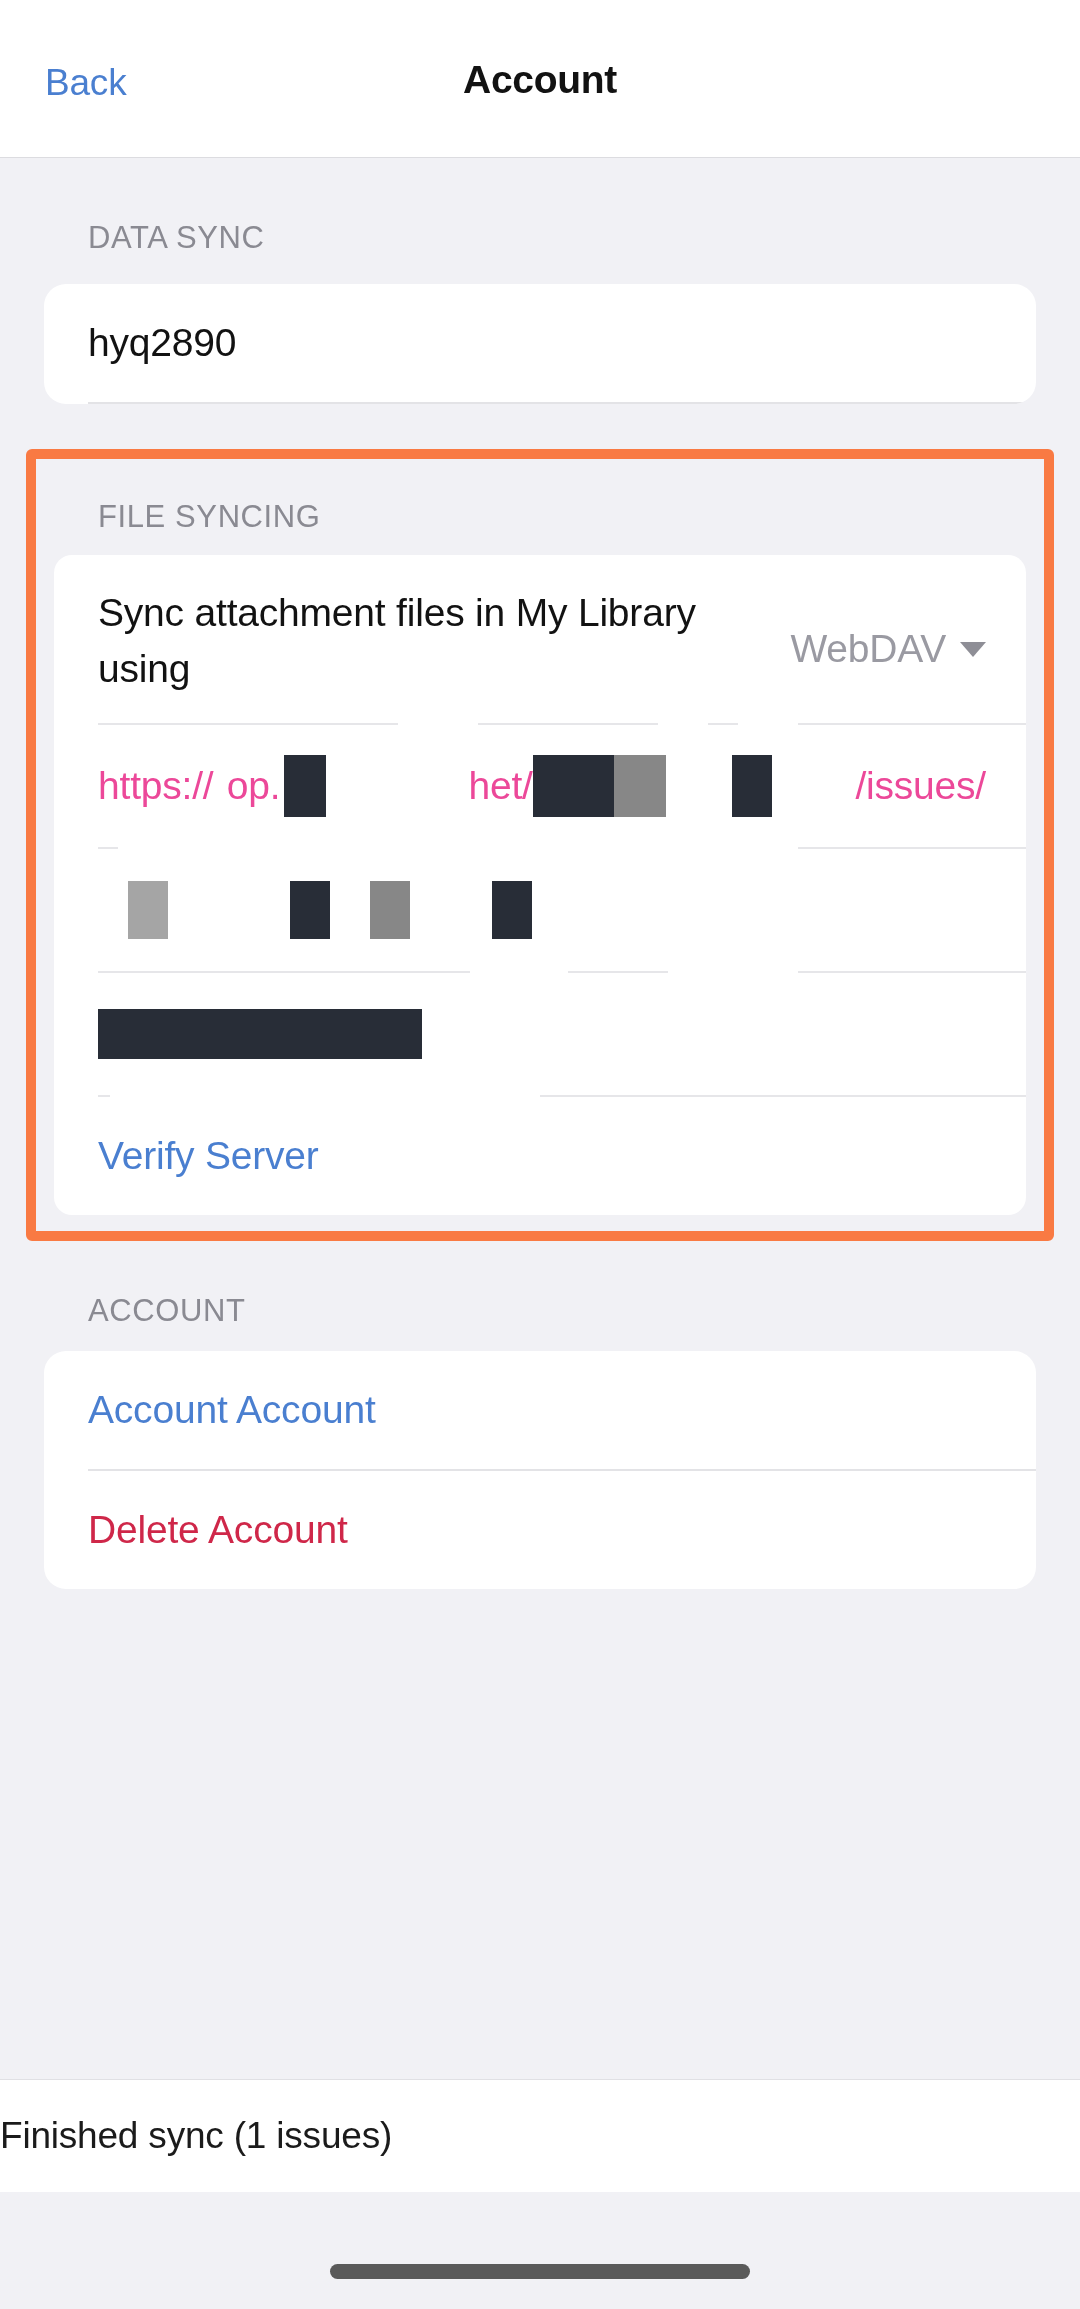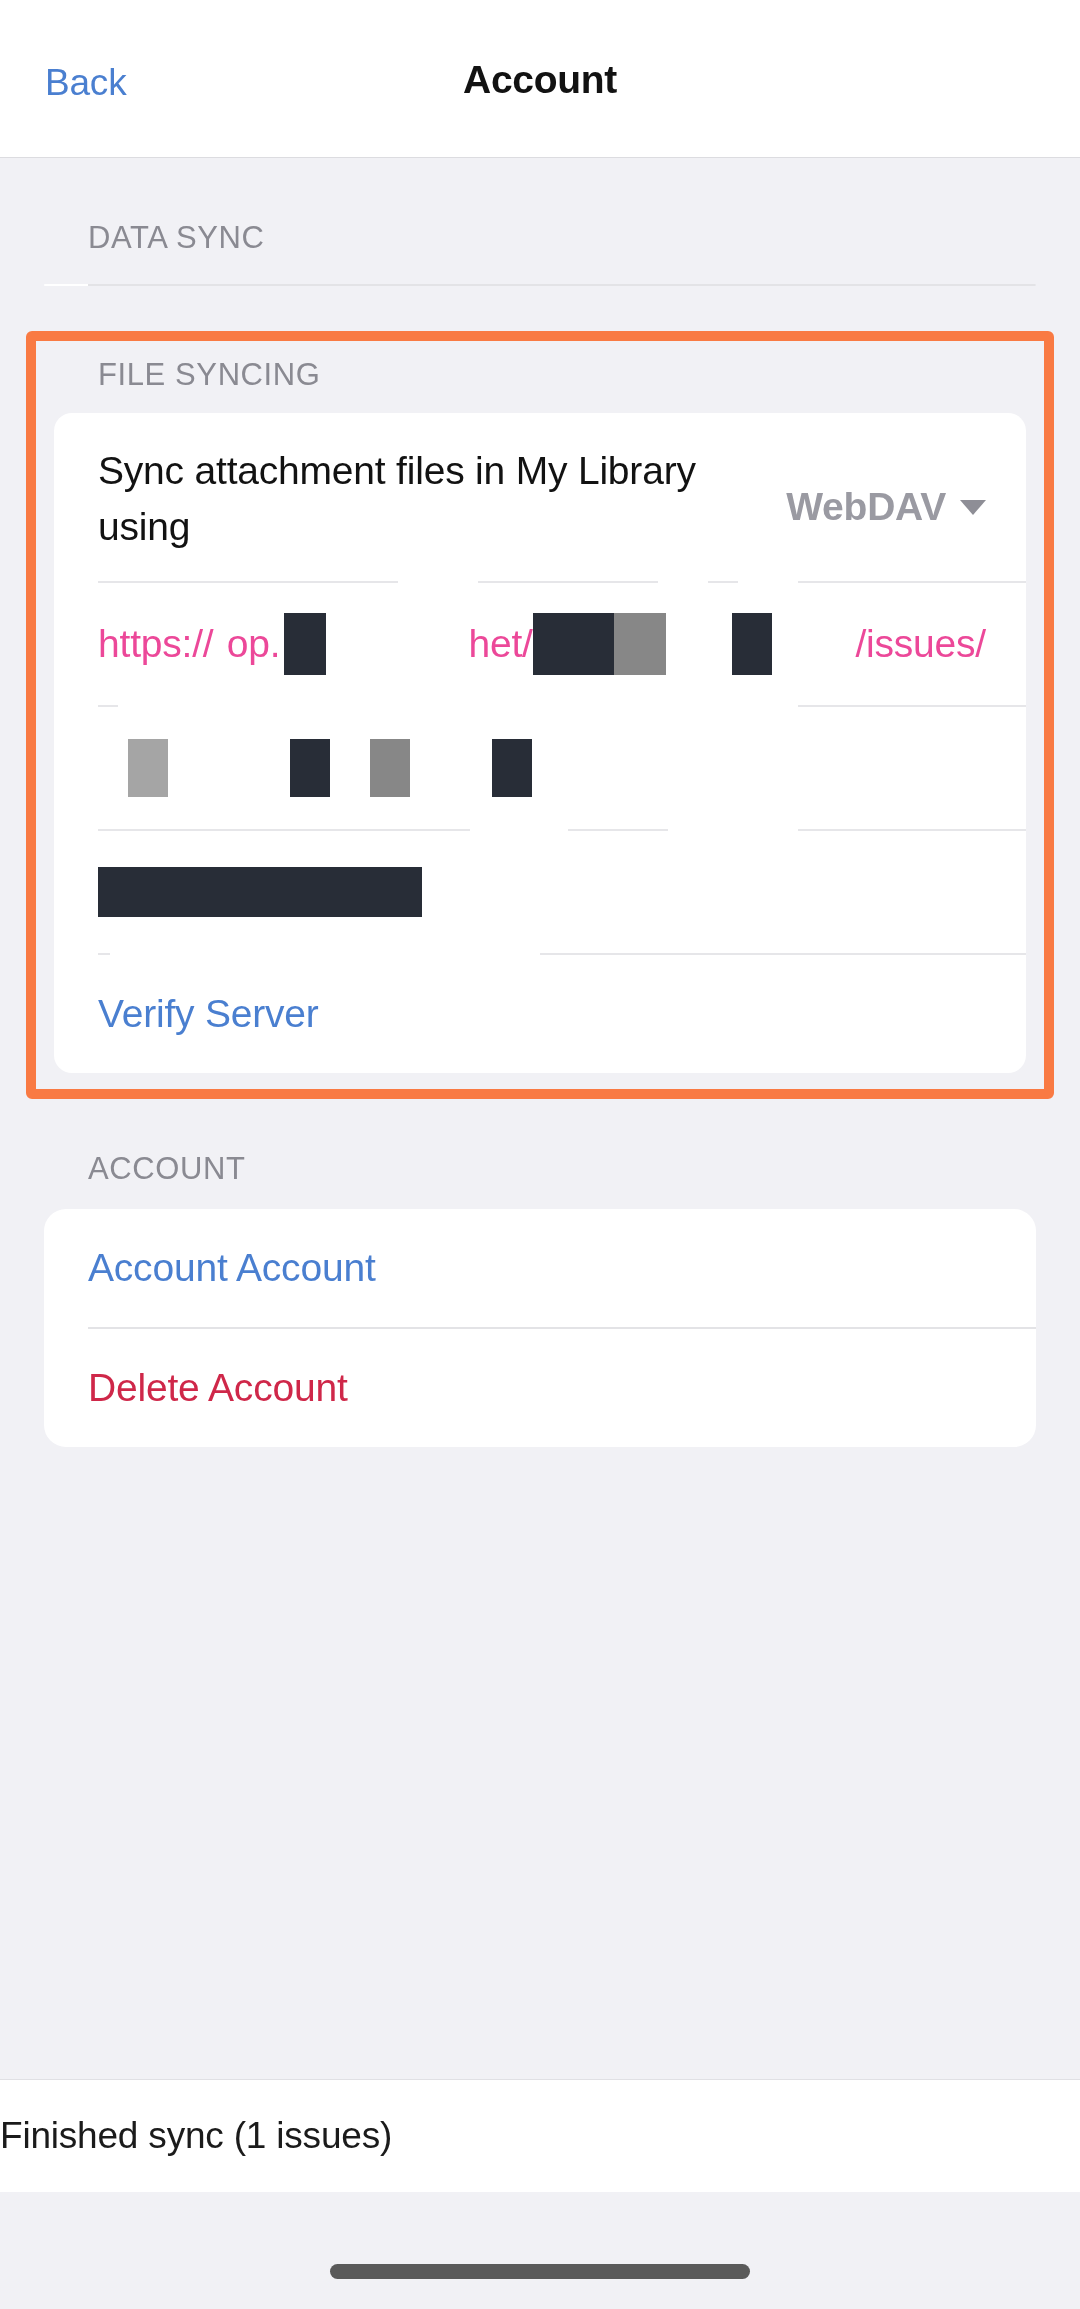--- a/index.html
+++ b/index.html
@@ -98,20 +98,21 @@
   .highlight-wrap {
     margin: 45px 26px 0 26px;
     border: 10px solid #F97A43;
     border-radius: 6px;
     padding: 16px 0 16px 0;
     box-sizing: border-box;
   }
   .highlight-wrap .section-header {
     padding-left: 62px;
     margin-bottom: 20px;
+    margin-top: 24px;
   }
   .highlight-wrap .card {
     margin: 0 18px 0 18px;
     border-radius: 18px;
   }
 
   .webdav-row {
     display: flex;
     align-items: flex-start;
     padding: 30px 40px 26px 44px;
@@ -129,21 +130,20 @@
     display: flex;
     align-items: center;
     gap: 14px;
     padding-top: 42px;
     cursor: pointer;
   }
   .webdav-select .value {
     font-size: 39px;
     color: #9A9AA2;
     letter-spacing: -0.2px;
-    font-weight: bold;
   }
   .caret {
     width: 0; height: 0;
     border-left: 13px solid transparent;
     border-right: 13px solid transparent;
     border-top: 15px solid #8E8E96;
   }
 
   
   .field-row {
@@ -220,20 +220,23 @@
 <div class="navbar">
   <div class="nav-back">Back</div>
   <div class="nav-title">Account</div>
 </div>
 
 <div class="content">
 
   <div class="section-header" id="data-sync-header">DATA SYNC</div>
 
   <div class="card">
+    <div class="row">
+      <span class="row-text">hyq2890</span>
+    </div>
     <div class="divider"></div>
   </div>
 
   <div class="highlight-wrap">
 
     <div class="section-header">FILE SYNCING</div>
 
     <div class="card">
 
       <div class="webdav-row">

